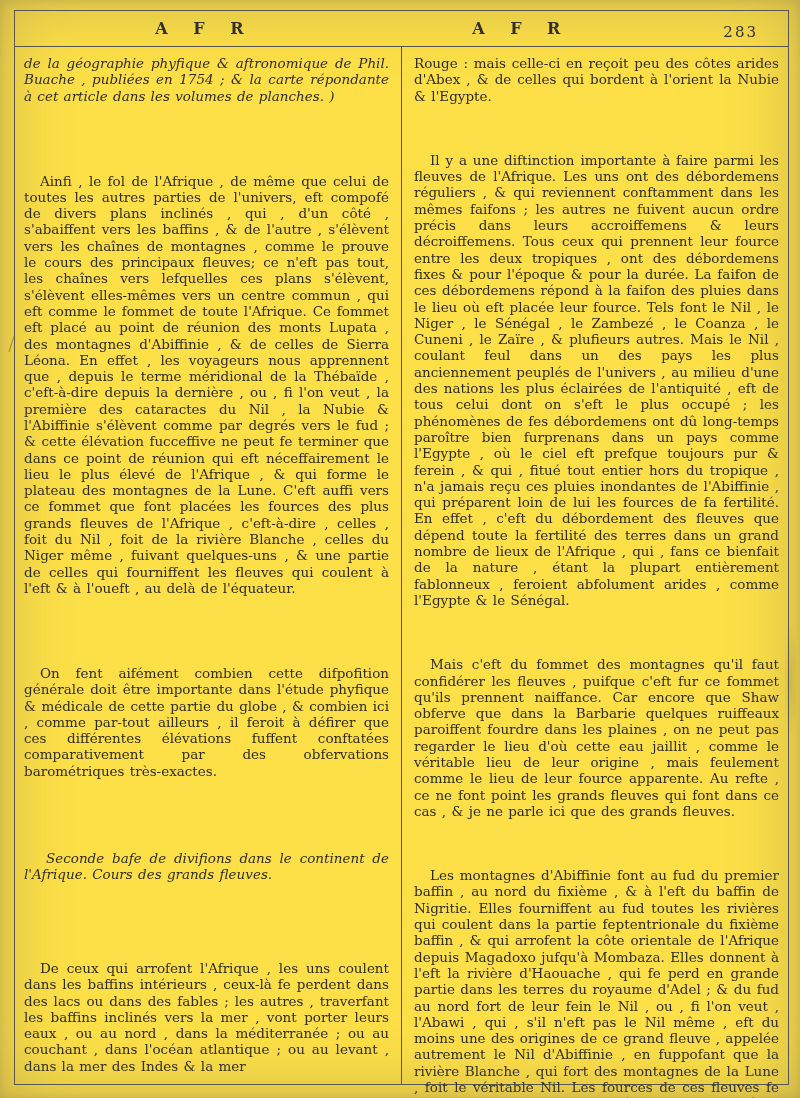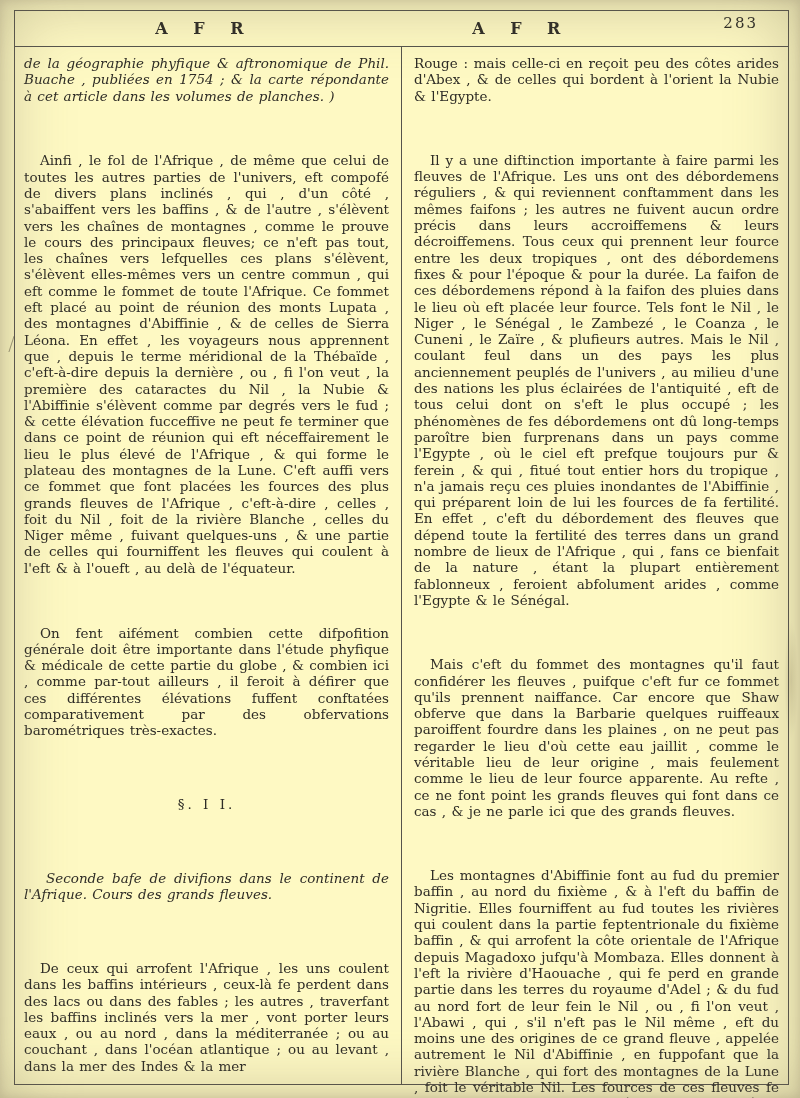--- a/index.html
+++ b/index.html
@@ -1,40 +1,40 @@
 <!DOCTYPE html>
 <html><head>
 <meta charset="utf-8">
 <style>
   html,body { margin:0; padding:0; background:#b7b3a6; }
   .page {
     position:relative;
     width:800px; height:1098px;
-    background:#fef9c3;
+    background:#fde047;
     font-family:"DejaVu Serif","Liberation Serif",serif;
     color:#2e2c26;
     overflow:hidden;
   }
   .page::after {
     content:""; position:absolute; inset:0; pointer-events:none;
     box-shadow: inset 0 0 70px rgba(110,100,80,.38), inset 0 0 12px rgba(110,100,80,.25);
   }
   .frame {
     position:absolute; left:14px; top:10px; right:11px; bottom:13px;
     border:1px solid #56544c;
   }
   .header { position:absolute; top:0; left:0; right:0; height:35px; }
   .running-title {
     position:absolute; top:8px; transform:translateX(-50%);
     font-size:16px; letter-spacing:10px; font-weight:bold; white-space:nowrap;
   }
   .running-title.left  { left:24.5%; }
   .running-title.right { left:65.5%; }
   .page-number {
-    position:absolute; top:3px; right:30px;
+    position:absolute; top:12px; right:30px;
     font-size:15px; letter-spacing:2px;
   }
   .header-rule {
     position:absolute; top:35px; left:0; right:0; height:0;
     border-top:1px solid #56544c;
   }
   .columns {
     position:absolute; top:36px; left:0; right:0; bottom:0;
     display:flex;
   }
@@ -83,21 +83,20 @@
       <span class="page-number">283</span>
     </div>
     <div class="header-rule"></div>
 
     <div class="columns">
 
       <div class="column left">
         <p class="continuation italic">de la géographie phyfique &amp; aftronomique de Phil. Buache , publiées en 1754 ; &amp; la carte répondante à cet article dans les volumes de planches. )</p>
         <p>Ainfi , le fol de l'Afrique , de même que celui de toutes les autres parties de l'univers, eft compofé de divers plans inclinés , qui , d'un côté , s'abaiffent vers les baffins , &amp; de l'autre , s'élèvent vers les chaînes de montagnes , comme le prouve le cours des principaux fleuves; ce n'eft pas tout, les chaînes vers lefquelles ces plans s'élèvent, s'élèvent elles-mêmes vers un centre commun , qui eft comme le fommet de toute l'Afrique. Ce fommet eft placé au point de réunion des monts Lupata , des montagnes d'Abiffinie , &amp; de celles de Sierra Léona. En effet , les voyageurs nous apprennent que , depuis le terme méridional de la Thébaïde , c'eft-à-dire depuis la dernière , ou , fi l'on veut , la première des cataractes du Nil , la Nubie &amp; l'Abiffinie s'élèvent comme par degrés vers le fud ; &amp; cette élévation fucceffive ne peut fe terminer que dans ce point de réunion qui eft néceffairement le lieu le plus élevé de l'Afrique , &amp; qui forme le plateau des montagnes de la Lune. C'eft auffi vers ce fommet que font placées les fources des plus grands fleuves de l'Afrique , c'eft-à-dire , celles , foit du Nil , foit de la rivière Blanche , celles du Niger même , fuivant quelques-uns , &amp; une partie de celles qui fourniffent les fleuves qui coulent à l'eft &amp; à l'oueft , au delà de l'équateur.</p>
         <p>On fent aifément combien cette difpofition générale doit être importante dans l'étude phyfique &amp; médicale de cette partie du globe , &amp; combien ici , comme par-tout ailleurs , il feroit à défirer que ces différentes élévations fuffent conftatées comparativement par des obfervations barométriques très-exactes.</p>
-        <p class="section-mark">§. I I.</p>
         <p class="subsection-title">Seconde bafe de divifions dans le continent de l'Afrique. Cours des grands fleuves.</p>
         <p>De ceux qui arrofent l'Afrique , les uns coulent dans les baffins intérieurs , ceux-là fe perdent dans des lacs ou dans des fables ; les autres , traverfant les baffins inclinés vers la mer , vont porter leurs eaux , ou au nord , dans la méditerranée ; ou au couchant , dans l'océan atlantique ; ou au levant , dans la mer des Indes &amp; la mer</p>
       </div>
 
       <div class="divider"></div>
 
       <div class="column right">
         <p class="continuation">Rouge : mais celle-ci en reçoit peu des côtes arides d'Abex , &amp; de celles qui bordent à l'orient la Nubie &amp; l'Egypte.</p>
         <p>Il y a une diftinction importante à faire parmi les fleuves de l'Afrique. Les uns ont des débordemens réguliers , &amp; qui reviennent conftamment dans les mêmes faifons ; les autres ne fuivent aucun ordre précis dans leurs accroiffemens &amp; leurs décroiffemens. Tous ceux qui prennent leur fource entre les deux tropiques , ont des débordemens fixes &amp; pour l'époque &amp; pour la durée. La faifon de ces débordemens répond à la faifon des pluies dans le lieu où eft placée leur fource. Tels font le Nil , le Niger , le Sénégal , le Zambezé , le Coanza , le Cuneni , le Zaïre , &amp; plufieurs autres. Mais le Nil , coulant feul dans un des pays les plus anciennement peuplés de l'univers , au milieu d'une des nations les plus éclairées de l'antiquité , eft de tous celui dont on s'eft le plus occupé ; les phénomènes de fes débordemens ont dû long-temps paroître bien furprenans dans un pays comme l'Egypte , où le ciel eft prefque toujours pur &amp; ferein , &amp; qui , fitué tout entier hors du tropique , n'a jamais reçu ces pluies inondantes de l'Abiffinie , qui préparent loin de lui les fources de fa fertilité. En effet , c'eft du débordement des fleuves que dépend toute la fertilité des terres dans un grand nombre de lieux de l'Afrique , qui , fans ce bienfait de la nature , étant la plupart entièrement fablonneux , feroient abfolument arides , comme l'Egypte &amp; le Sénégal.</p>
         <p>Mais c'eft du fommet des montagnes qu'il faut confidérer les fleuves , puifque c'eft fur ce fommet qu'ils prennent naiffance. Car encore que Shaw obferve que dans la Barbarie quelques ruiffeaux paroiffent fourdre dans les plaines , on ne peut pas regarder le lieu d'où cette eau jaillit , comme le véritable lieu de leur origine , mais feulement comme le lieu de leur fource apparente. Au refte , ce ne font point les grands fleuves qui font dans ce cas , &amp; je ne parle ici que des grands fleuves.</p>

